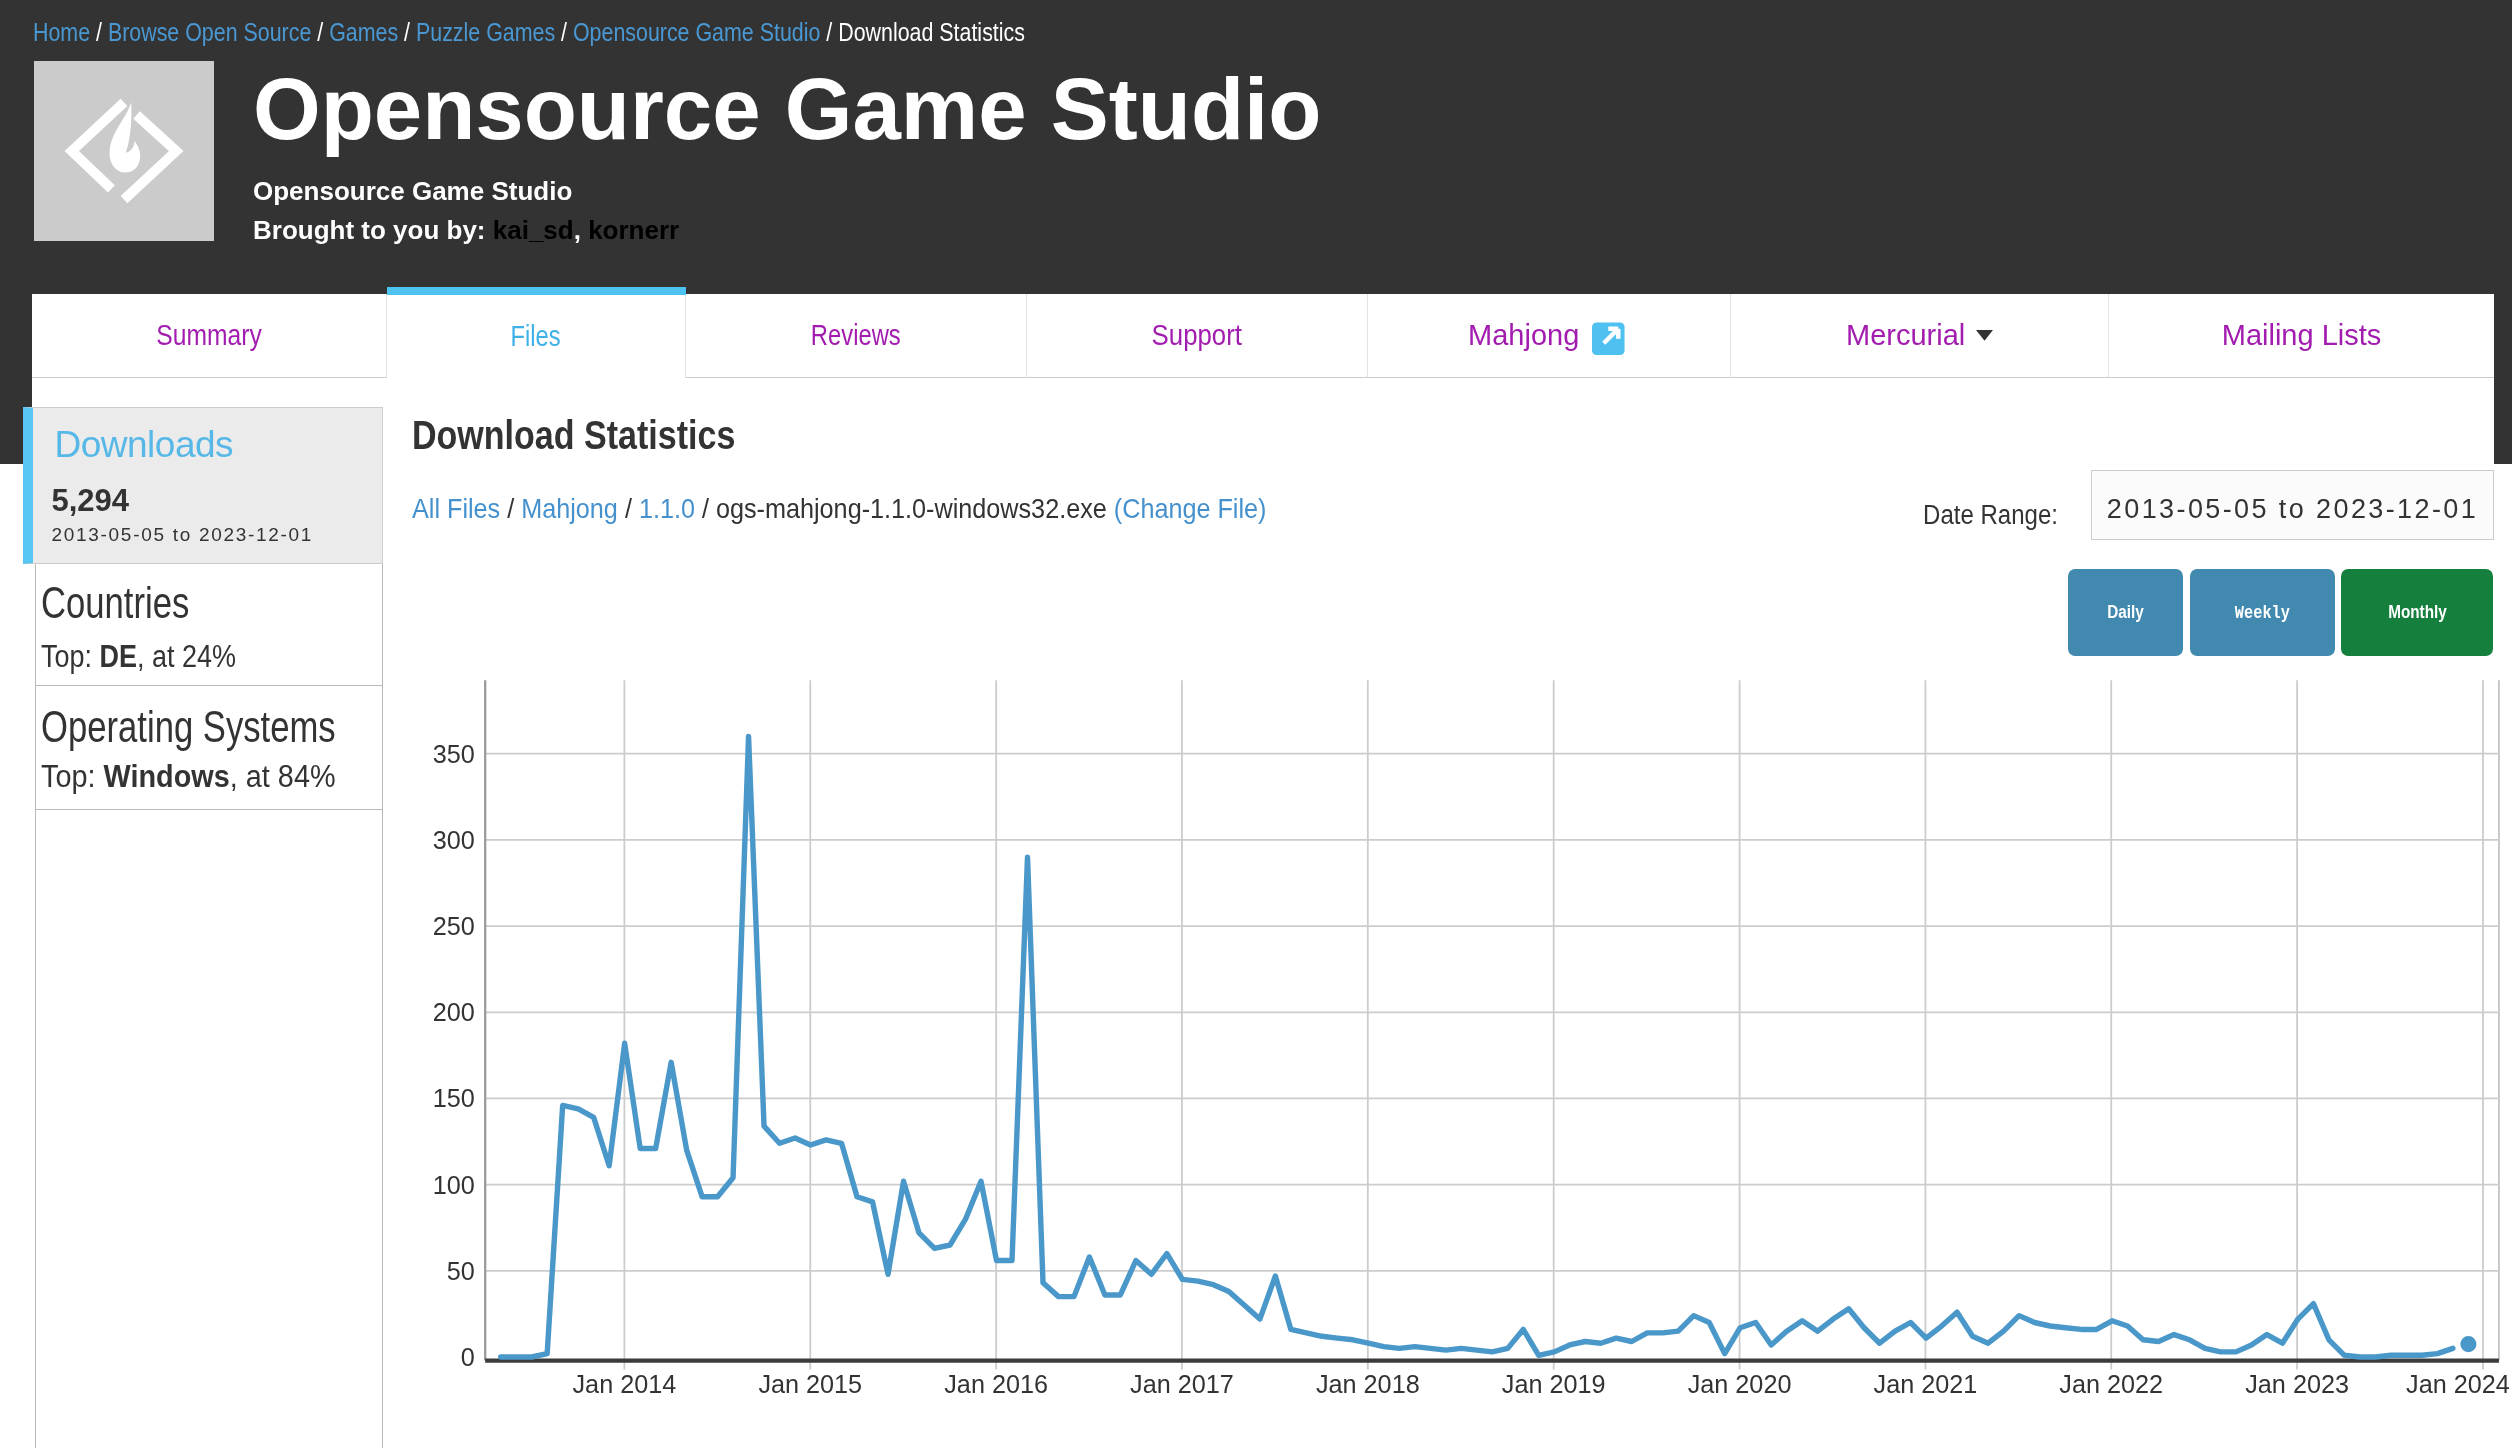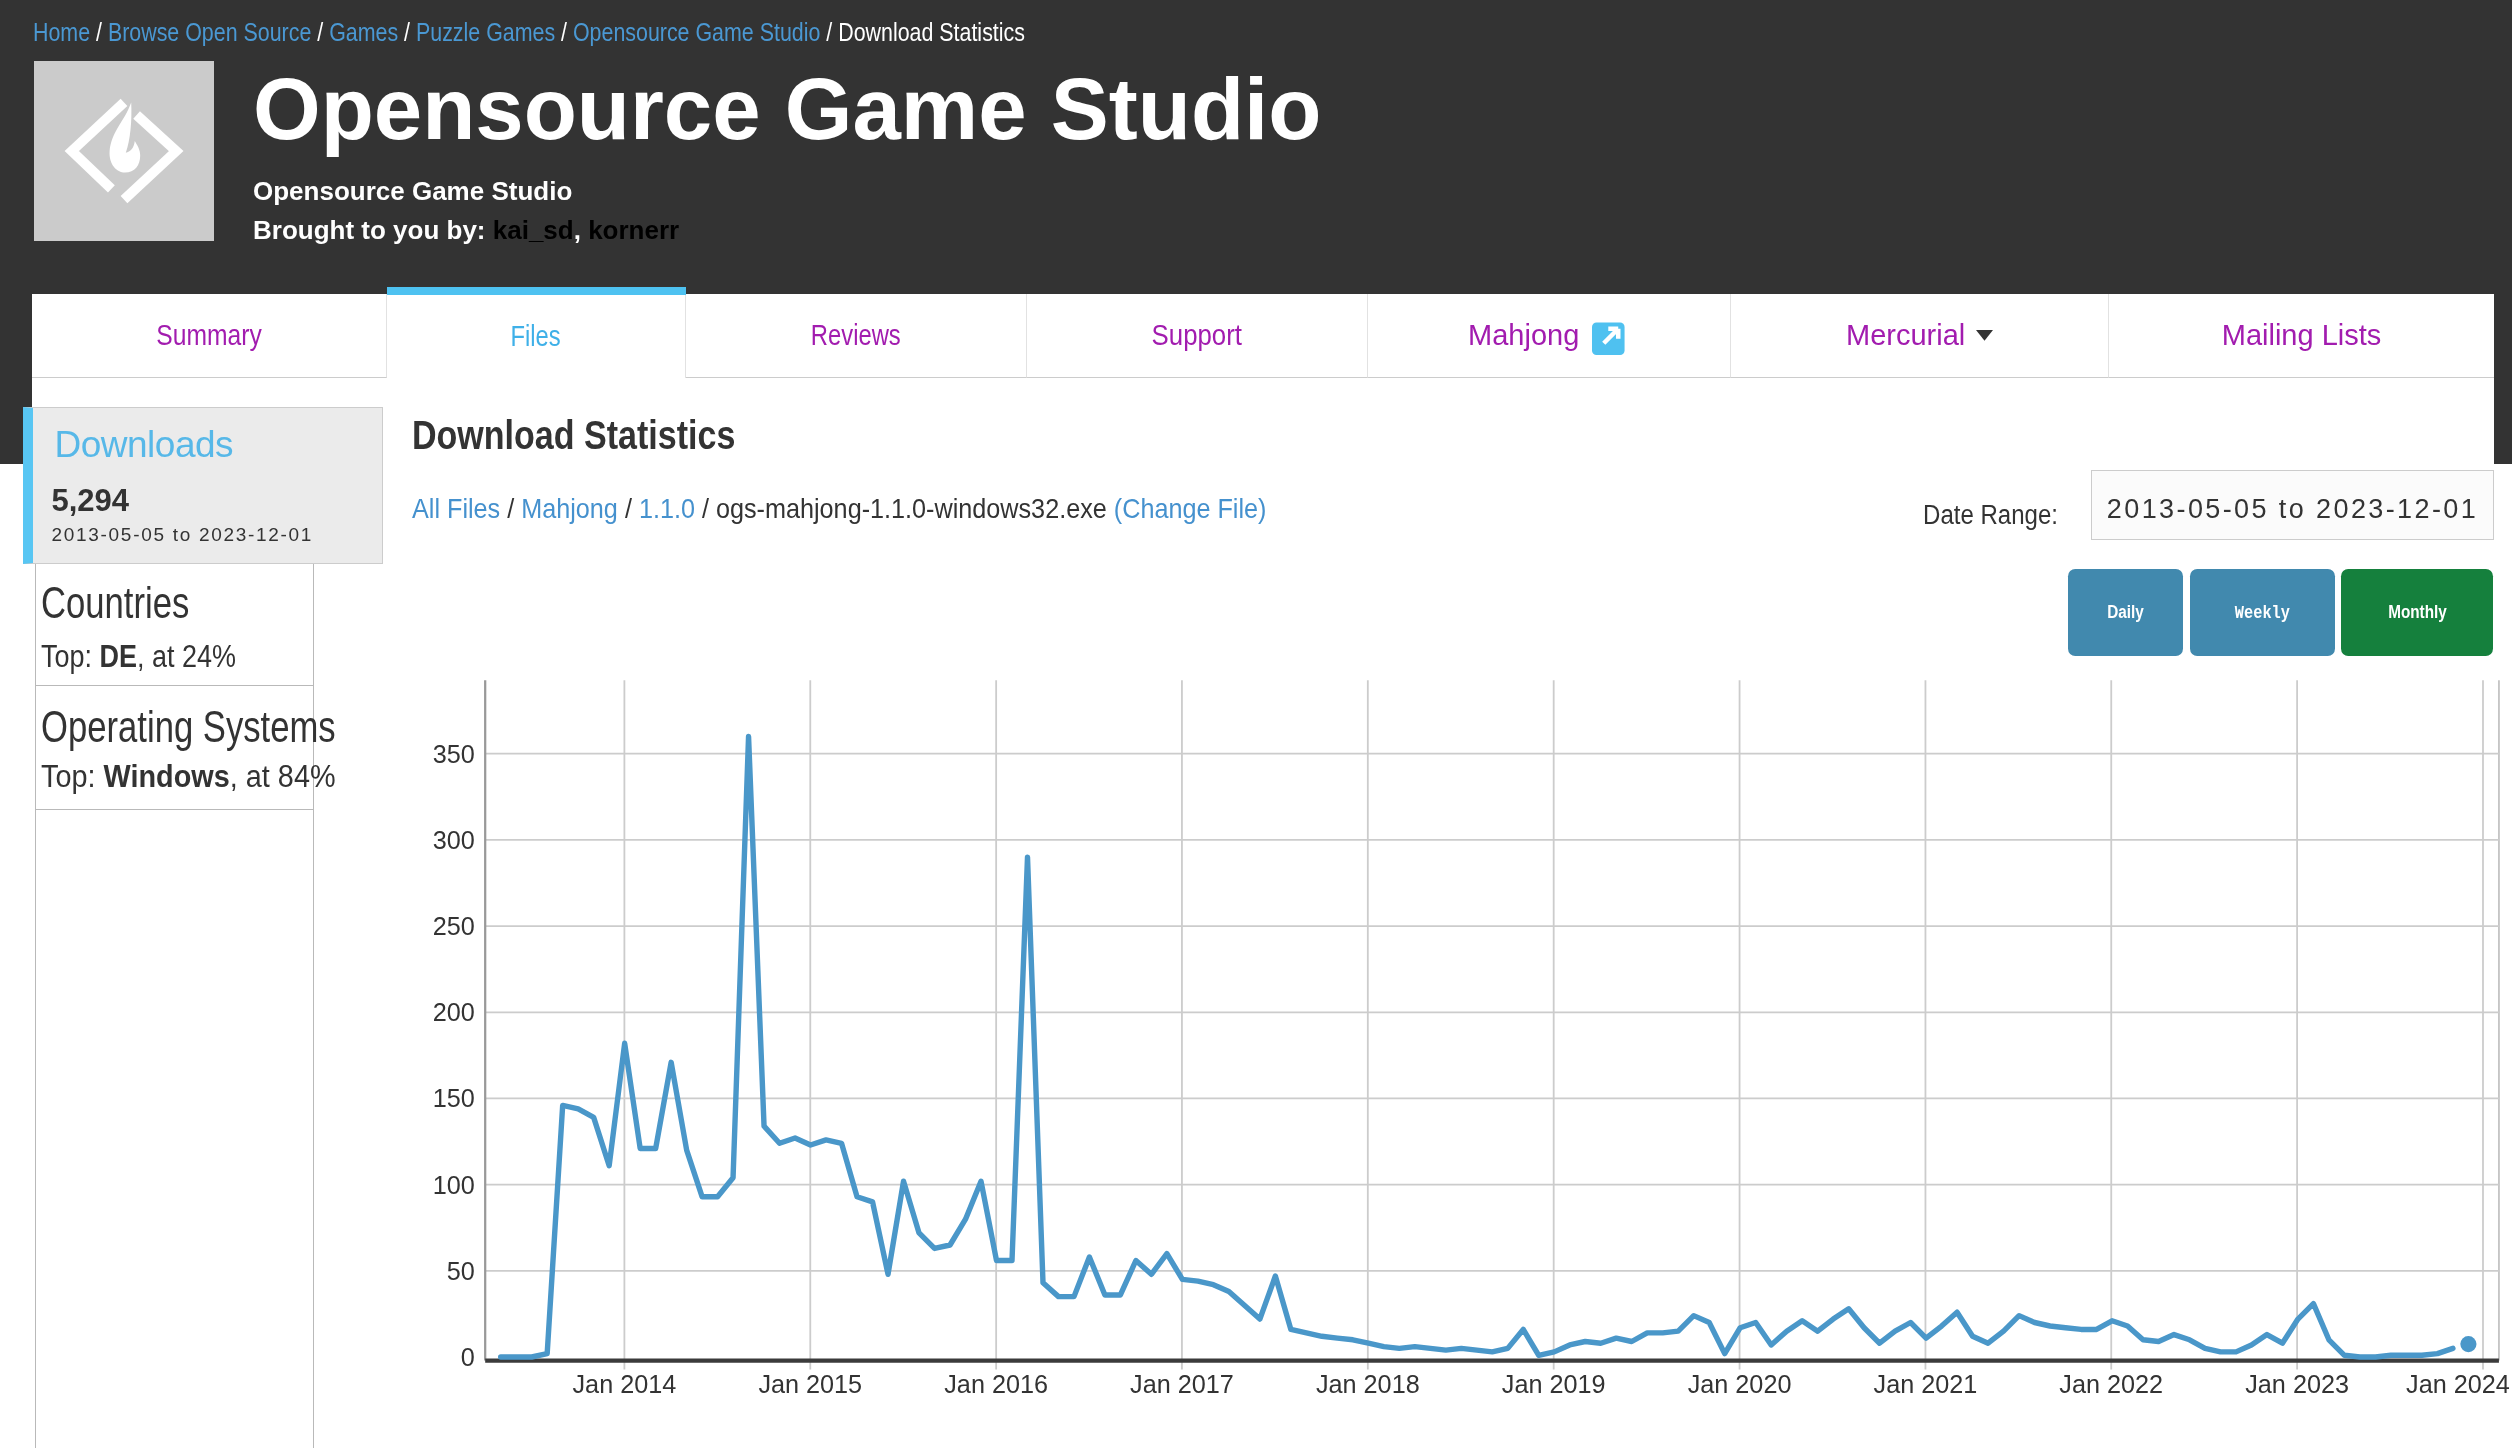--- a/index.html
+++ b/index.html
@@ -21,21 +21,21 @@
 .tab { height:84px; display:flex; align-items:center; justify-content:center;
   font-size:29px; color:#a21caf; border-bottom:1.8px solid #cccccc; border-right:1.8px solid #e2e2e2; }
 .tab:last-child { border-right:none; }
 .tab.active { border-bottom:none; color:#3fb0e8; }
 .filesbar { position:absolute; left:387px; top:287px; width:299px; height:8px; background:#4ec2f1; }
 .sb-act { position:absolute; left:22.5px; top:407px; width:360px; height:157px;
   background:#ebebeb; border:1.8px solid #cccccc; border-left:10px solid #58c6f3; }
 .sb-dl { position:absolute; left:16px; top:18px; font-size:37px; letter-spacing:-0.5px; color:#57b8e8; line-height:1;margin-left:6px; }
 .sb-num { position:absolute; left:19px; top:77px; font-size:31px; font-weight:bold; color:#333; line-height:1; }
 .sb-dates { position:absolute; left:19px; top:117px; font-size:19px; letter-spacing:1.7px; color:#333; line-height:1; }
-.sb-cell { position:absolute; left:35px; width:279px; border:1.8px solid #b9b9b9; border-top:none; background:#fff; }
+.sb-cell { position:absolute; left:35px; width:348px; border:1.8px solid #b9b9b9; border-top:none; background:#fff; }
 .sb-h { position:absolute; left:4.5px; font-size:45px; color:#333; line-height:1; font-weight:normal;
   transform:scaleX(0.77); transform-origin:0 50%; white-space:nowrap; }
 .sb-p { position:absolute; left:5.4px; font-size:31px; color:#333; line-height:1;
   transform-origin:0 50%; white-space:nowrap; }
 .h1 { position:absolute; left:412px; top:415px; font-size:41px; font-weight:bold; color:#333; line-height:1;
   transform:scaleX(0.83); transform-origin:0 50%; white-space:nowrap; }
 .fcrumb { position:absolute; left:412px; top:492px; font-size:28px; color:#333; line-height:1.2;
   transform:scaleX(0.9); transform-origin:0 50%; white-space:nowrap; }
 .fcrumb a { color:#4591ce; }
 .dr-label { position:absolute; left:1833px; top:502px; width:225px; text-align:right; font-size:27px; color:#333; line-height:1;

